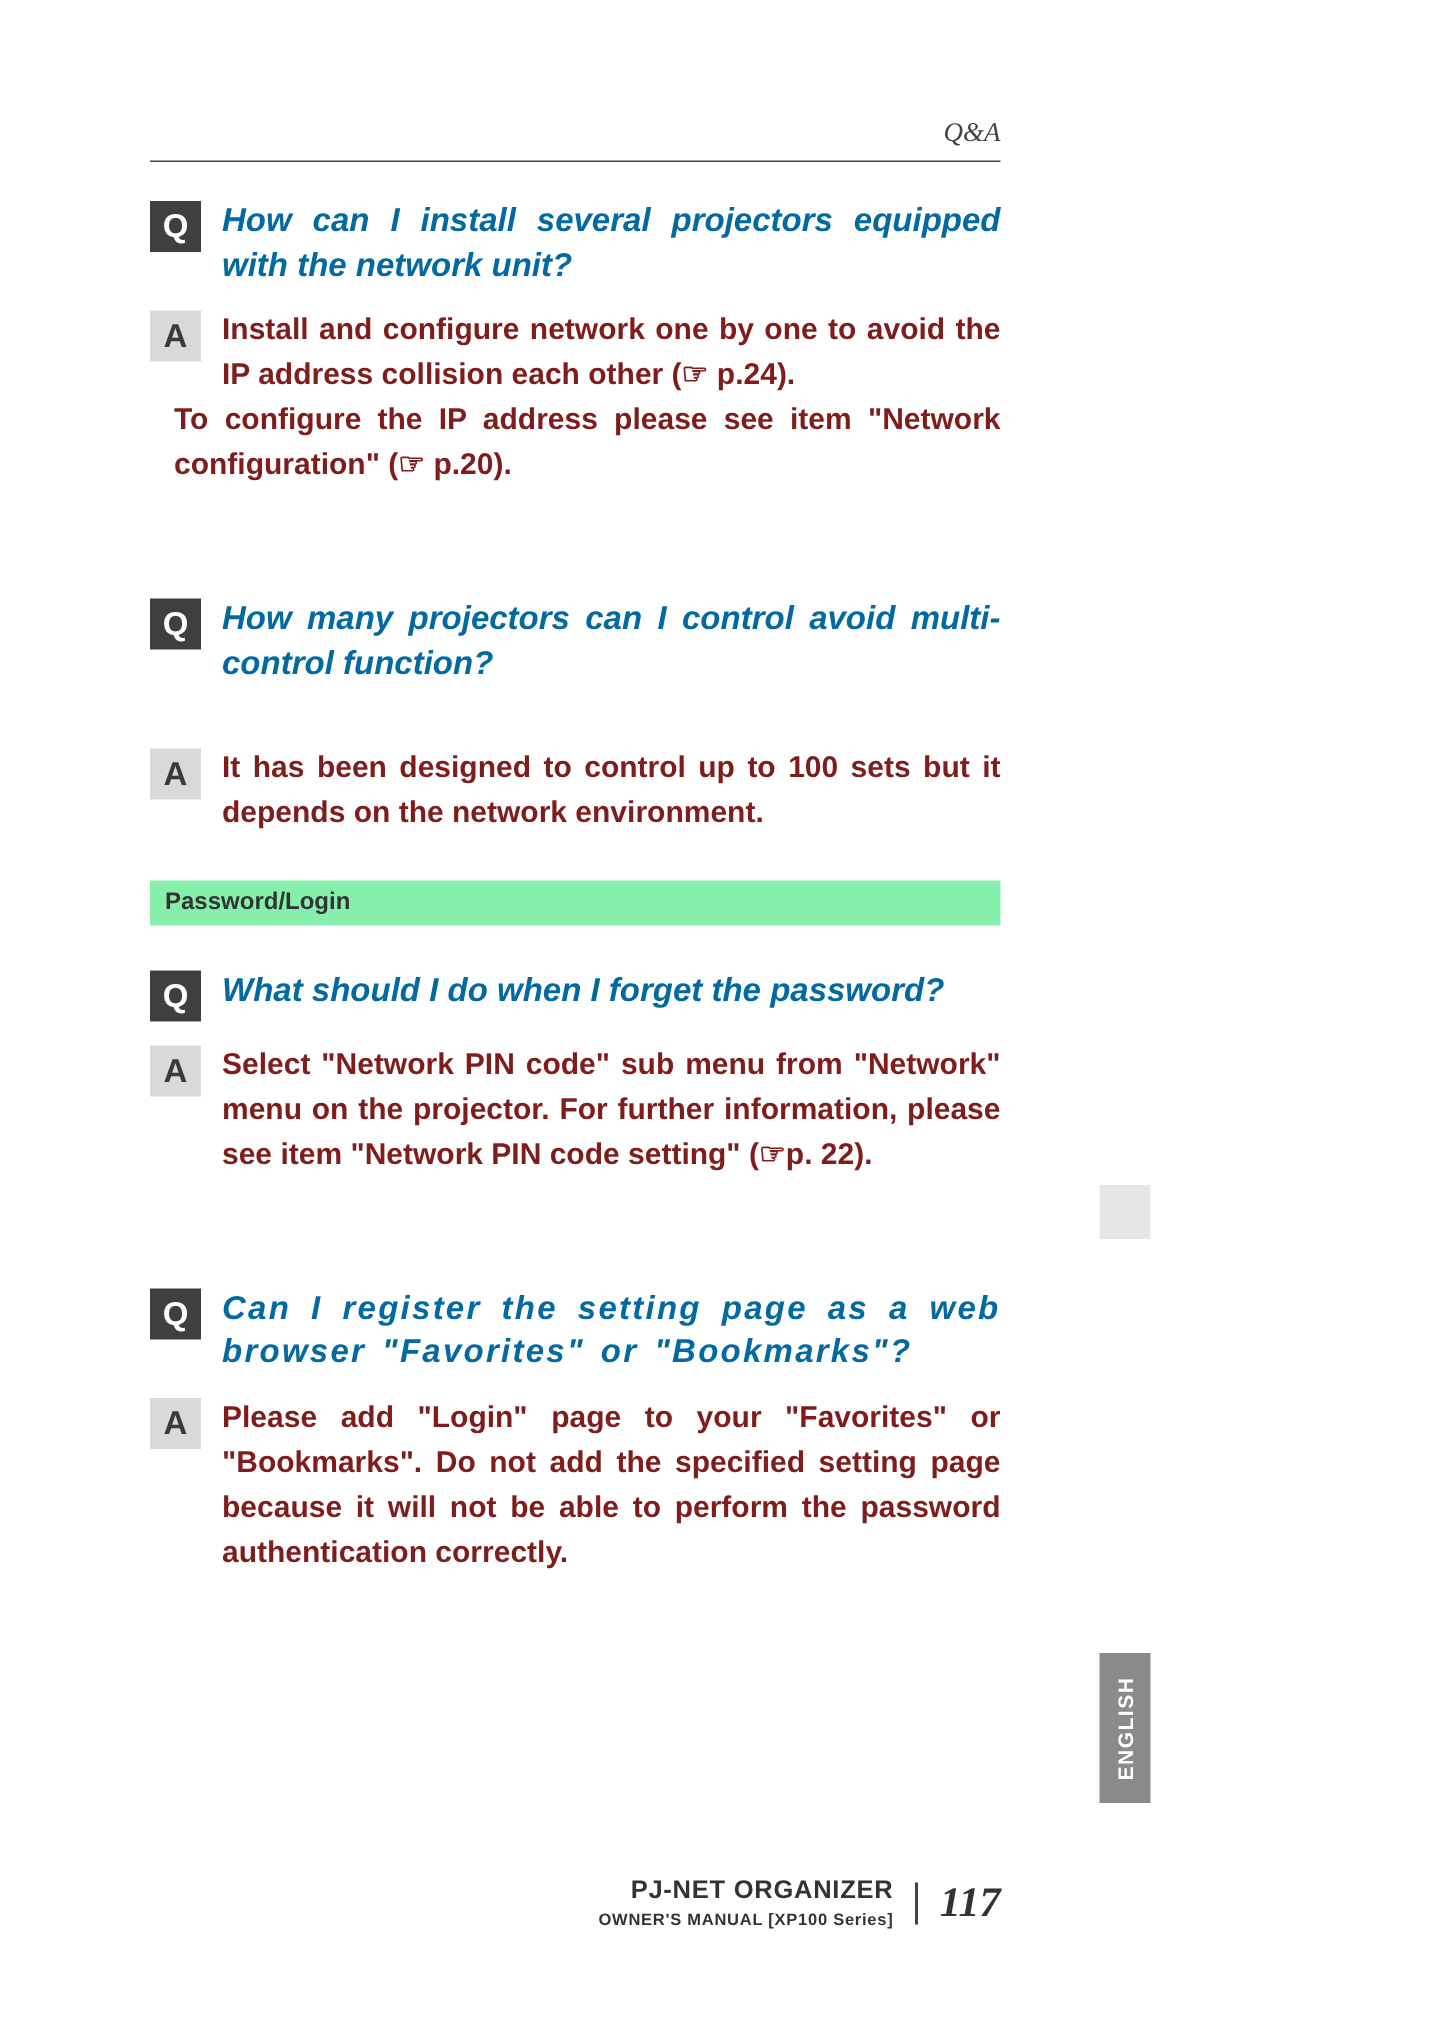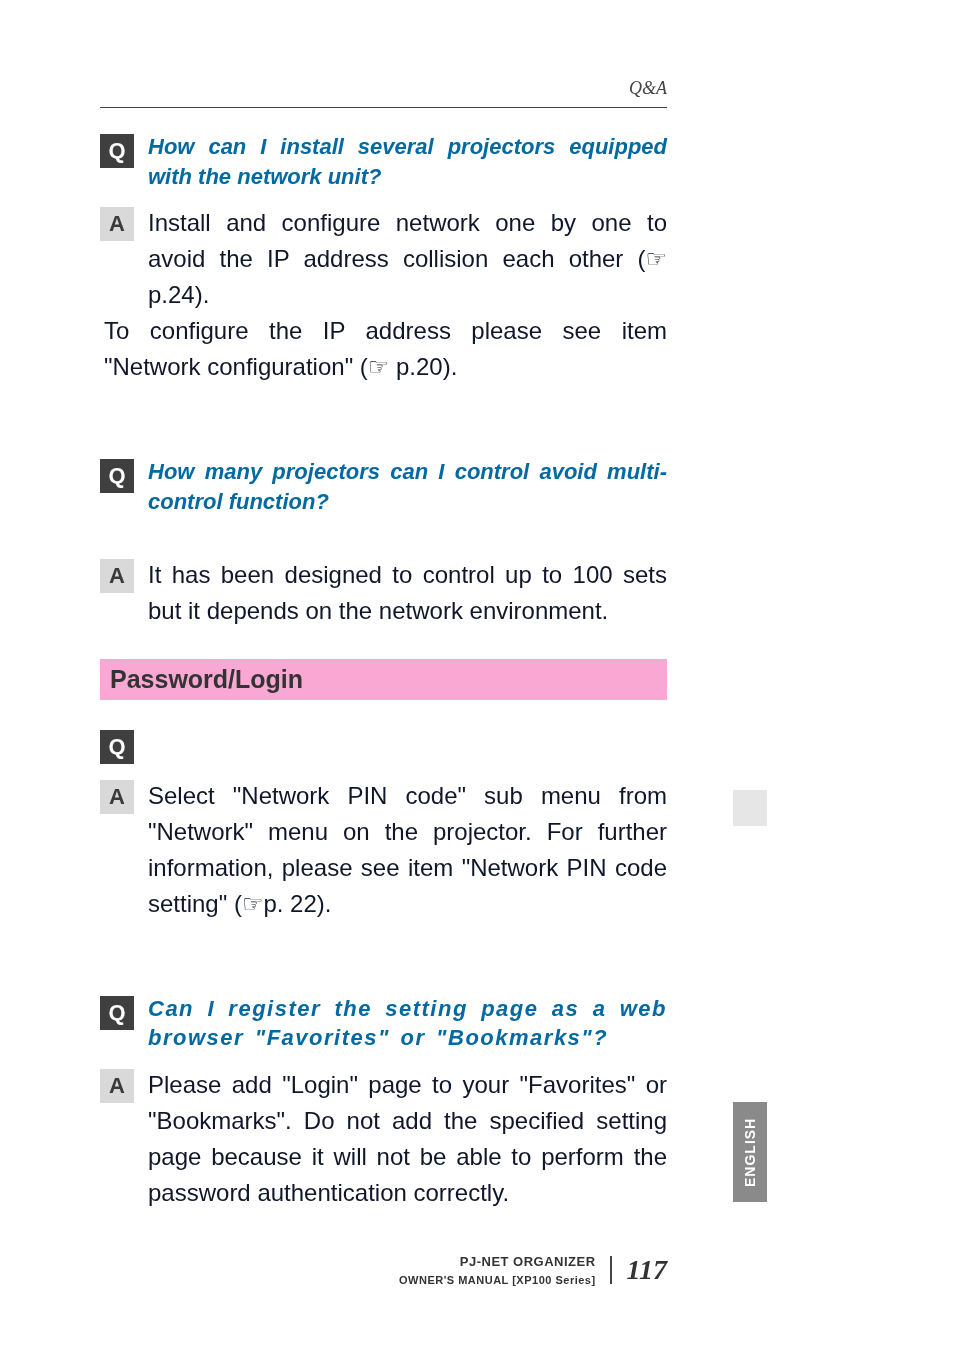--- a/index.html
+++ b/index.html
@@ -6,26 +6,26 @@
   html, body { width: 954px; height: 1350px; background: #fff; font-family: "Helvetica Neue", Arial, sans-serif; color: #3a3a3a; }
   .page { position: relative; width: 767px; height: 1350px; padding: 78px 100px 60px 100px; border-radius: 31px; }
   .running-head { text-align: right; font-style: italic; font-family: Georgia, "Times New Roman", serif; font-size: 18px; color: #444; margin-bottom: 8px; }
   .rule { border: 0; border-top: 1px solid #444; margin-bottom: 24px; }
   .qa-block { margin-bottom: 30px; }
   .row { display: flex; align-items: flex-start; }
   .badge { flex: 0 0 34px; width: 34px; height: 34px; background: #3f3f3f; color: #fff; font-weight: 700; font-size: 22px; display: flex; align-items: center; justify-content: center; margin-right: 14px; margin-top: 2px; }
   .abadge { background: #d9d9d9; color: #3a3a3a; }
   .q-text { font-family: "Helvetica Neue", Arial, sans-serif; font-weight: 700; font-style: italic; font-size: 22px; line-height: 1.35; color: #0369a1; flex: 1; text-align: justify; }
   .q-text.stretch { letter-spacing: 1.5px; word-spacing: 3px; }
-  .a-text { font-family: "Helvetica Neue", Arial, sans-serif; font-weight: 400; font-size: 24px; line-height: 1.5; color: #0f172a; flex: 1; text-align: justify; }
-  .a-continue { margin-left: 4px; }
-  .section-heading { background: #f9a8d4; font-weight: 600; font-size: 25px; color: #333; padding: 6px 10px; margin: 30px 0 28px 0; }
+  .a-text { font-family: "Helvetica Neue", Arial, sans-serif; font-weight: 700; font-size: 20px; line-height: 1.5; color: #7f1d1d; flex: 1; text-align: justify; }
+  .a-continue { margin-left: 16px; }
+  .section-heading { background: #86efac; font-weight: 600; font-size: 16px; color: #333; padding: 6px 10px; margin: 30px 0 28px 0; }
   .ptr { font-family: Arial, sans-serif; }
   .footer { position: absolute; right: 100px; bottom: 62px; text-align: right; }
-  .footer-line1 { font-size: 13px; font-weight: 700; letter-spacing: 0.5px; color: #333; margin-left: 18px; }
+  .footer-line1 { font-size: 17px; font-weight: 700; letter-spacing: 0.5px; color: #333; margin-left: 18px; }
   .footer-line2 { font-size: 11px; font-weight: 700; letter-spacing: 0.5px; color: #333; }
   .footer-divider { display: inline-block; width: 2px; height: 28px; background: #444; vertical-align: middle; margin: 0 10px 0 10px; }
   .page-num { font-family: Georgia, "Times New Roman", serif; font-style: italic; font-weight: 700; font-size: 28px; color: #333; vertical-align: middle; margin-top: 40px; }
   .side-tab { position: absolute; right: 0; top: 1102px; width: 34px; height: 100px; background: #8a8a8a; color: #fff; font-weight: 700; font-size: 14px; letter-spacing: 1px; display: flex; align-items: center; justify-content: center; writing-mode: vertical-rl; transform: rotate(180deg); }
   .side-tab-blank { position: absolute; right: 0; top: 790px; width: 34px; height: 36px; background: #e6e6e6; }
   .spacer-sm { height: 14px; }
   .spacer-md { height: 42px; }
 </style>
 </head>
 <body>
@@ -67,20 +67,21 @@
       <div class="badge abadge">A</div>
       <div class="a-text">It has been designed to control up to 100 sets but it depends on the network environment.</div>
     </div>
   </div>
 
   <div class="section-heading">Password/Login</div>
 
   <div class="qa-block">
     <div class="row">
       <div class="badge">Q</div>
+      <div class="q-text">What should I do when I forget the password?</div>
     </div>
     <div class="spacer-sm"></div>
     <div class="row">
       <div class="badge abadge">A</div>
       <div class="a-text">
         <span>Select "Network PIN code" sub menu from "Network" menu on the projector. For further information, please see item "Network PIN code setting" (</span><span class="ptr">☞p. 22</span><span>).</span>
       </div>
     </div>
   </div>
 

